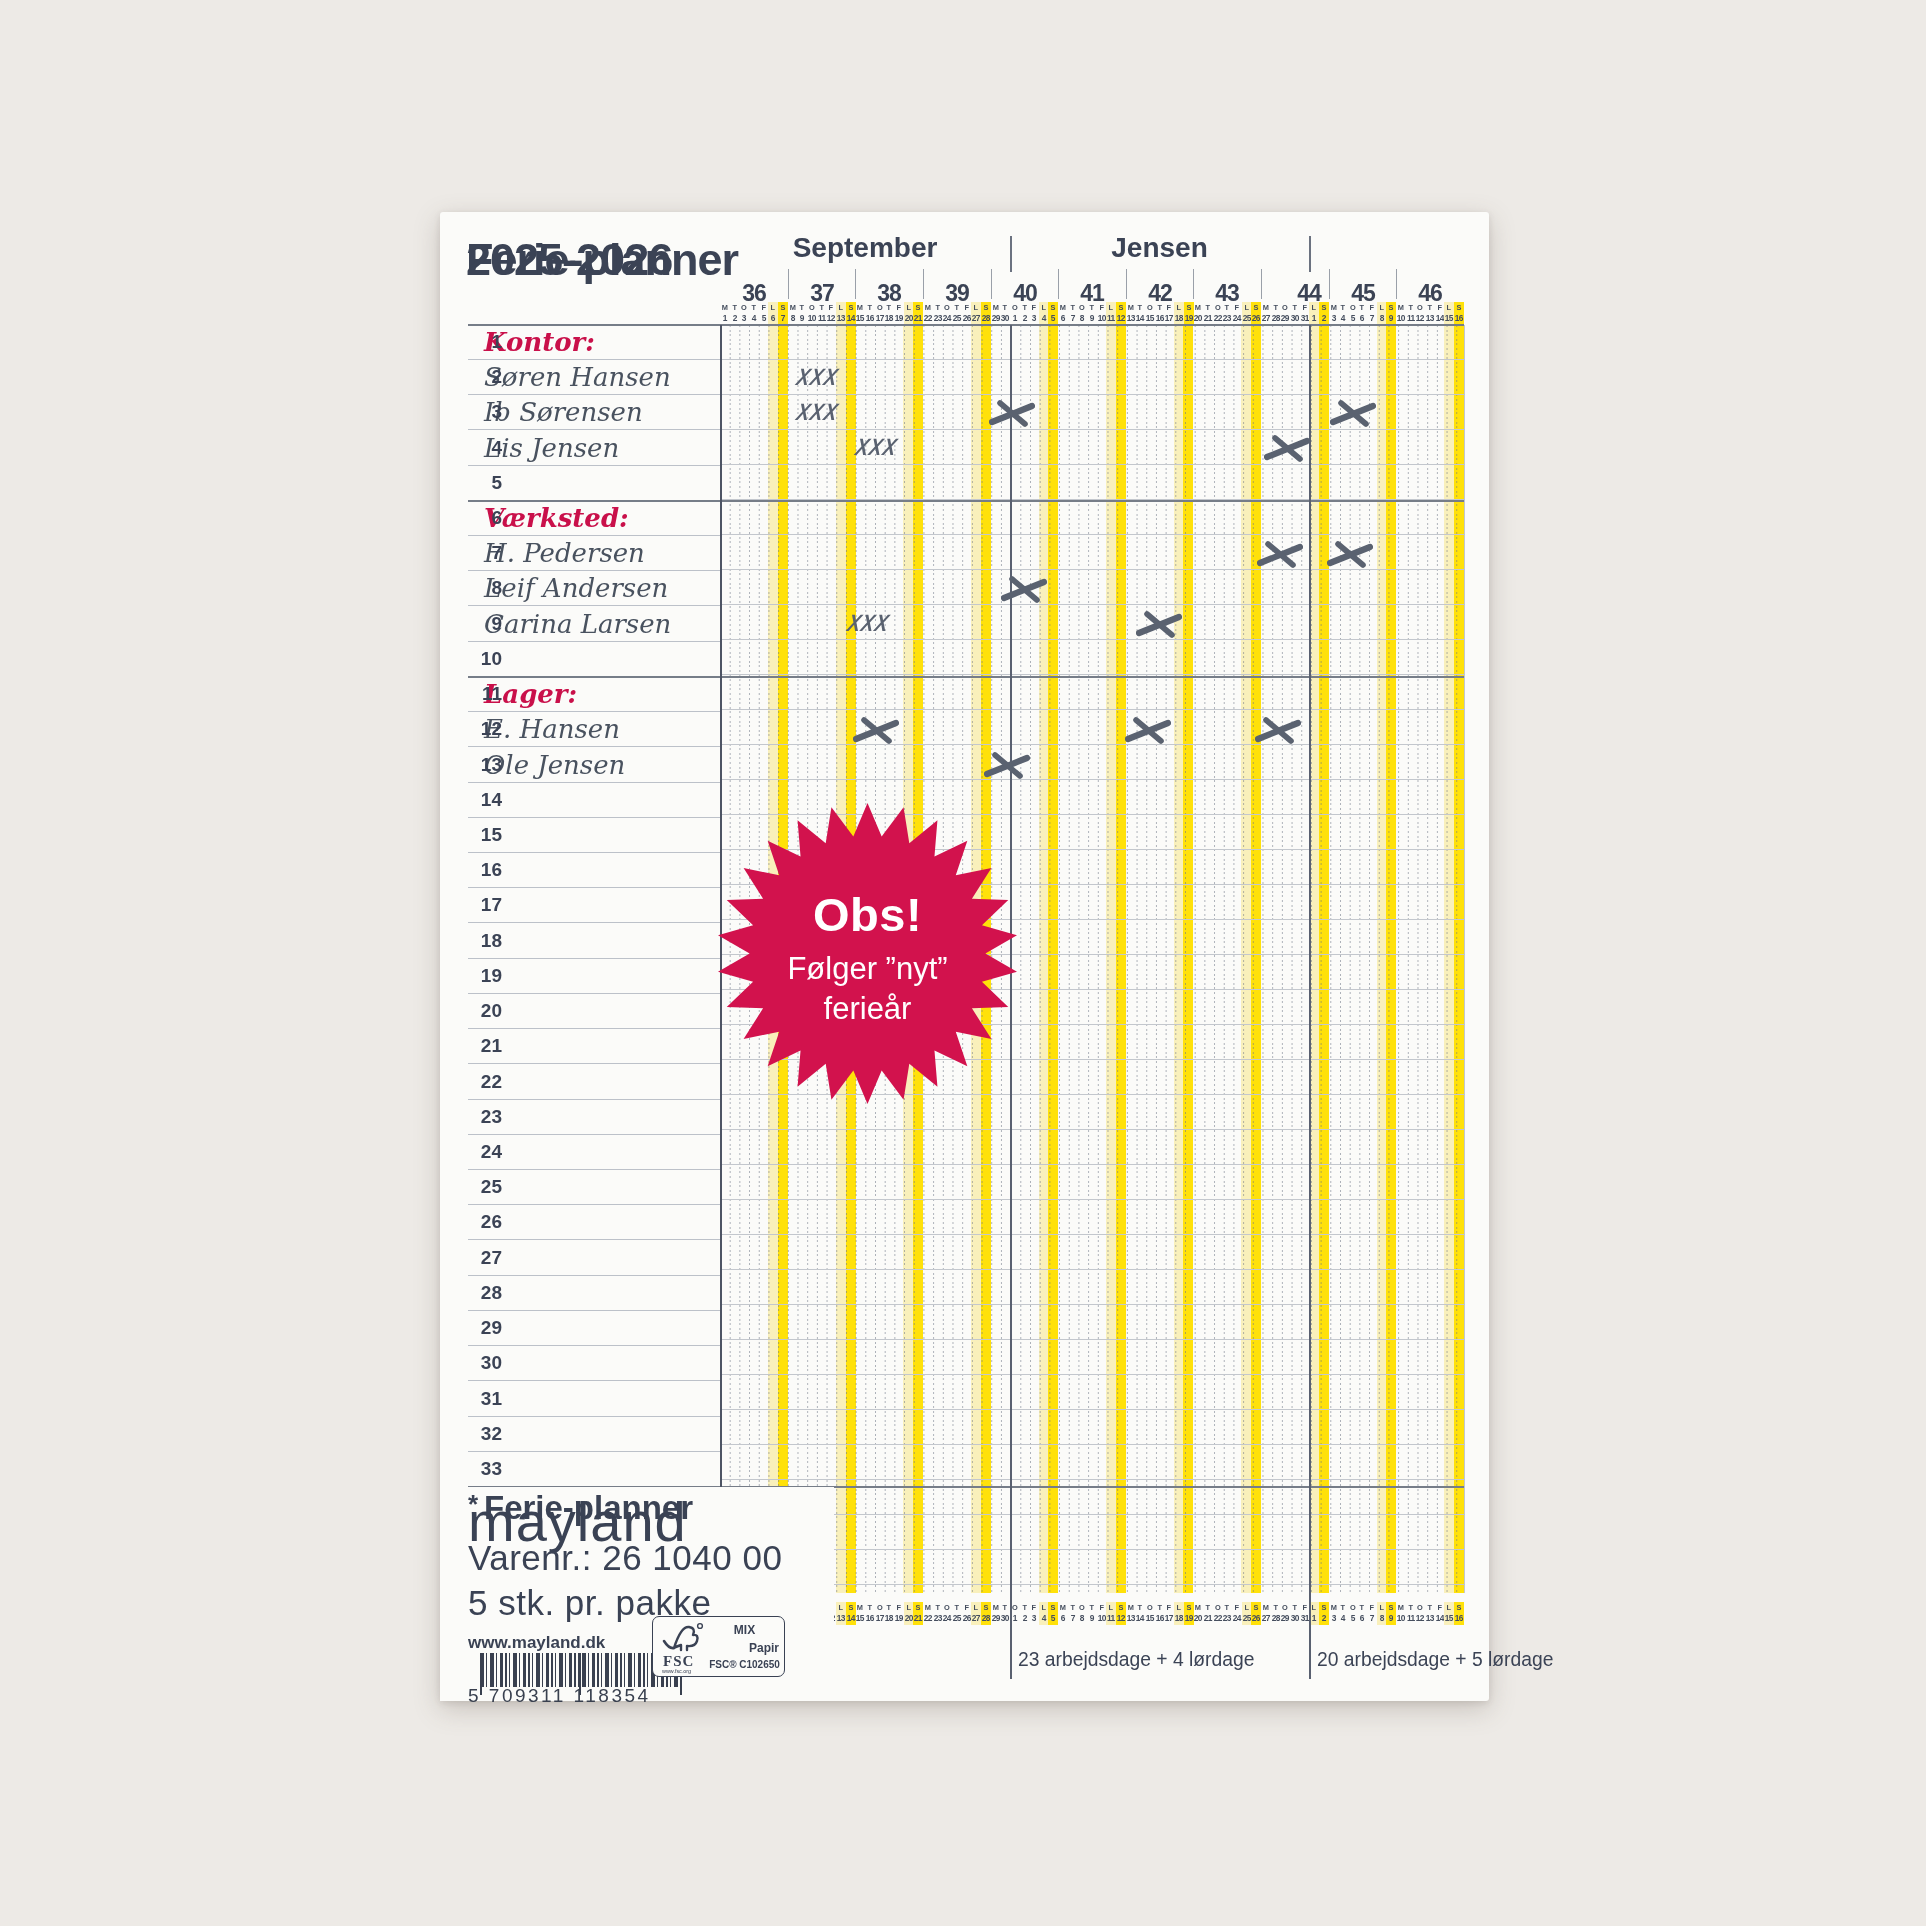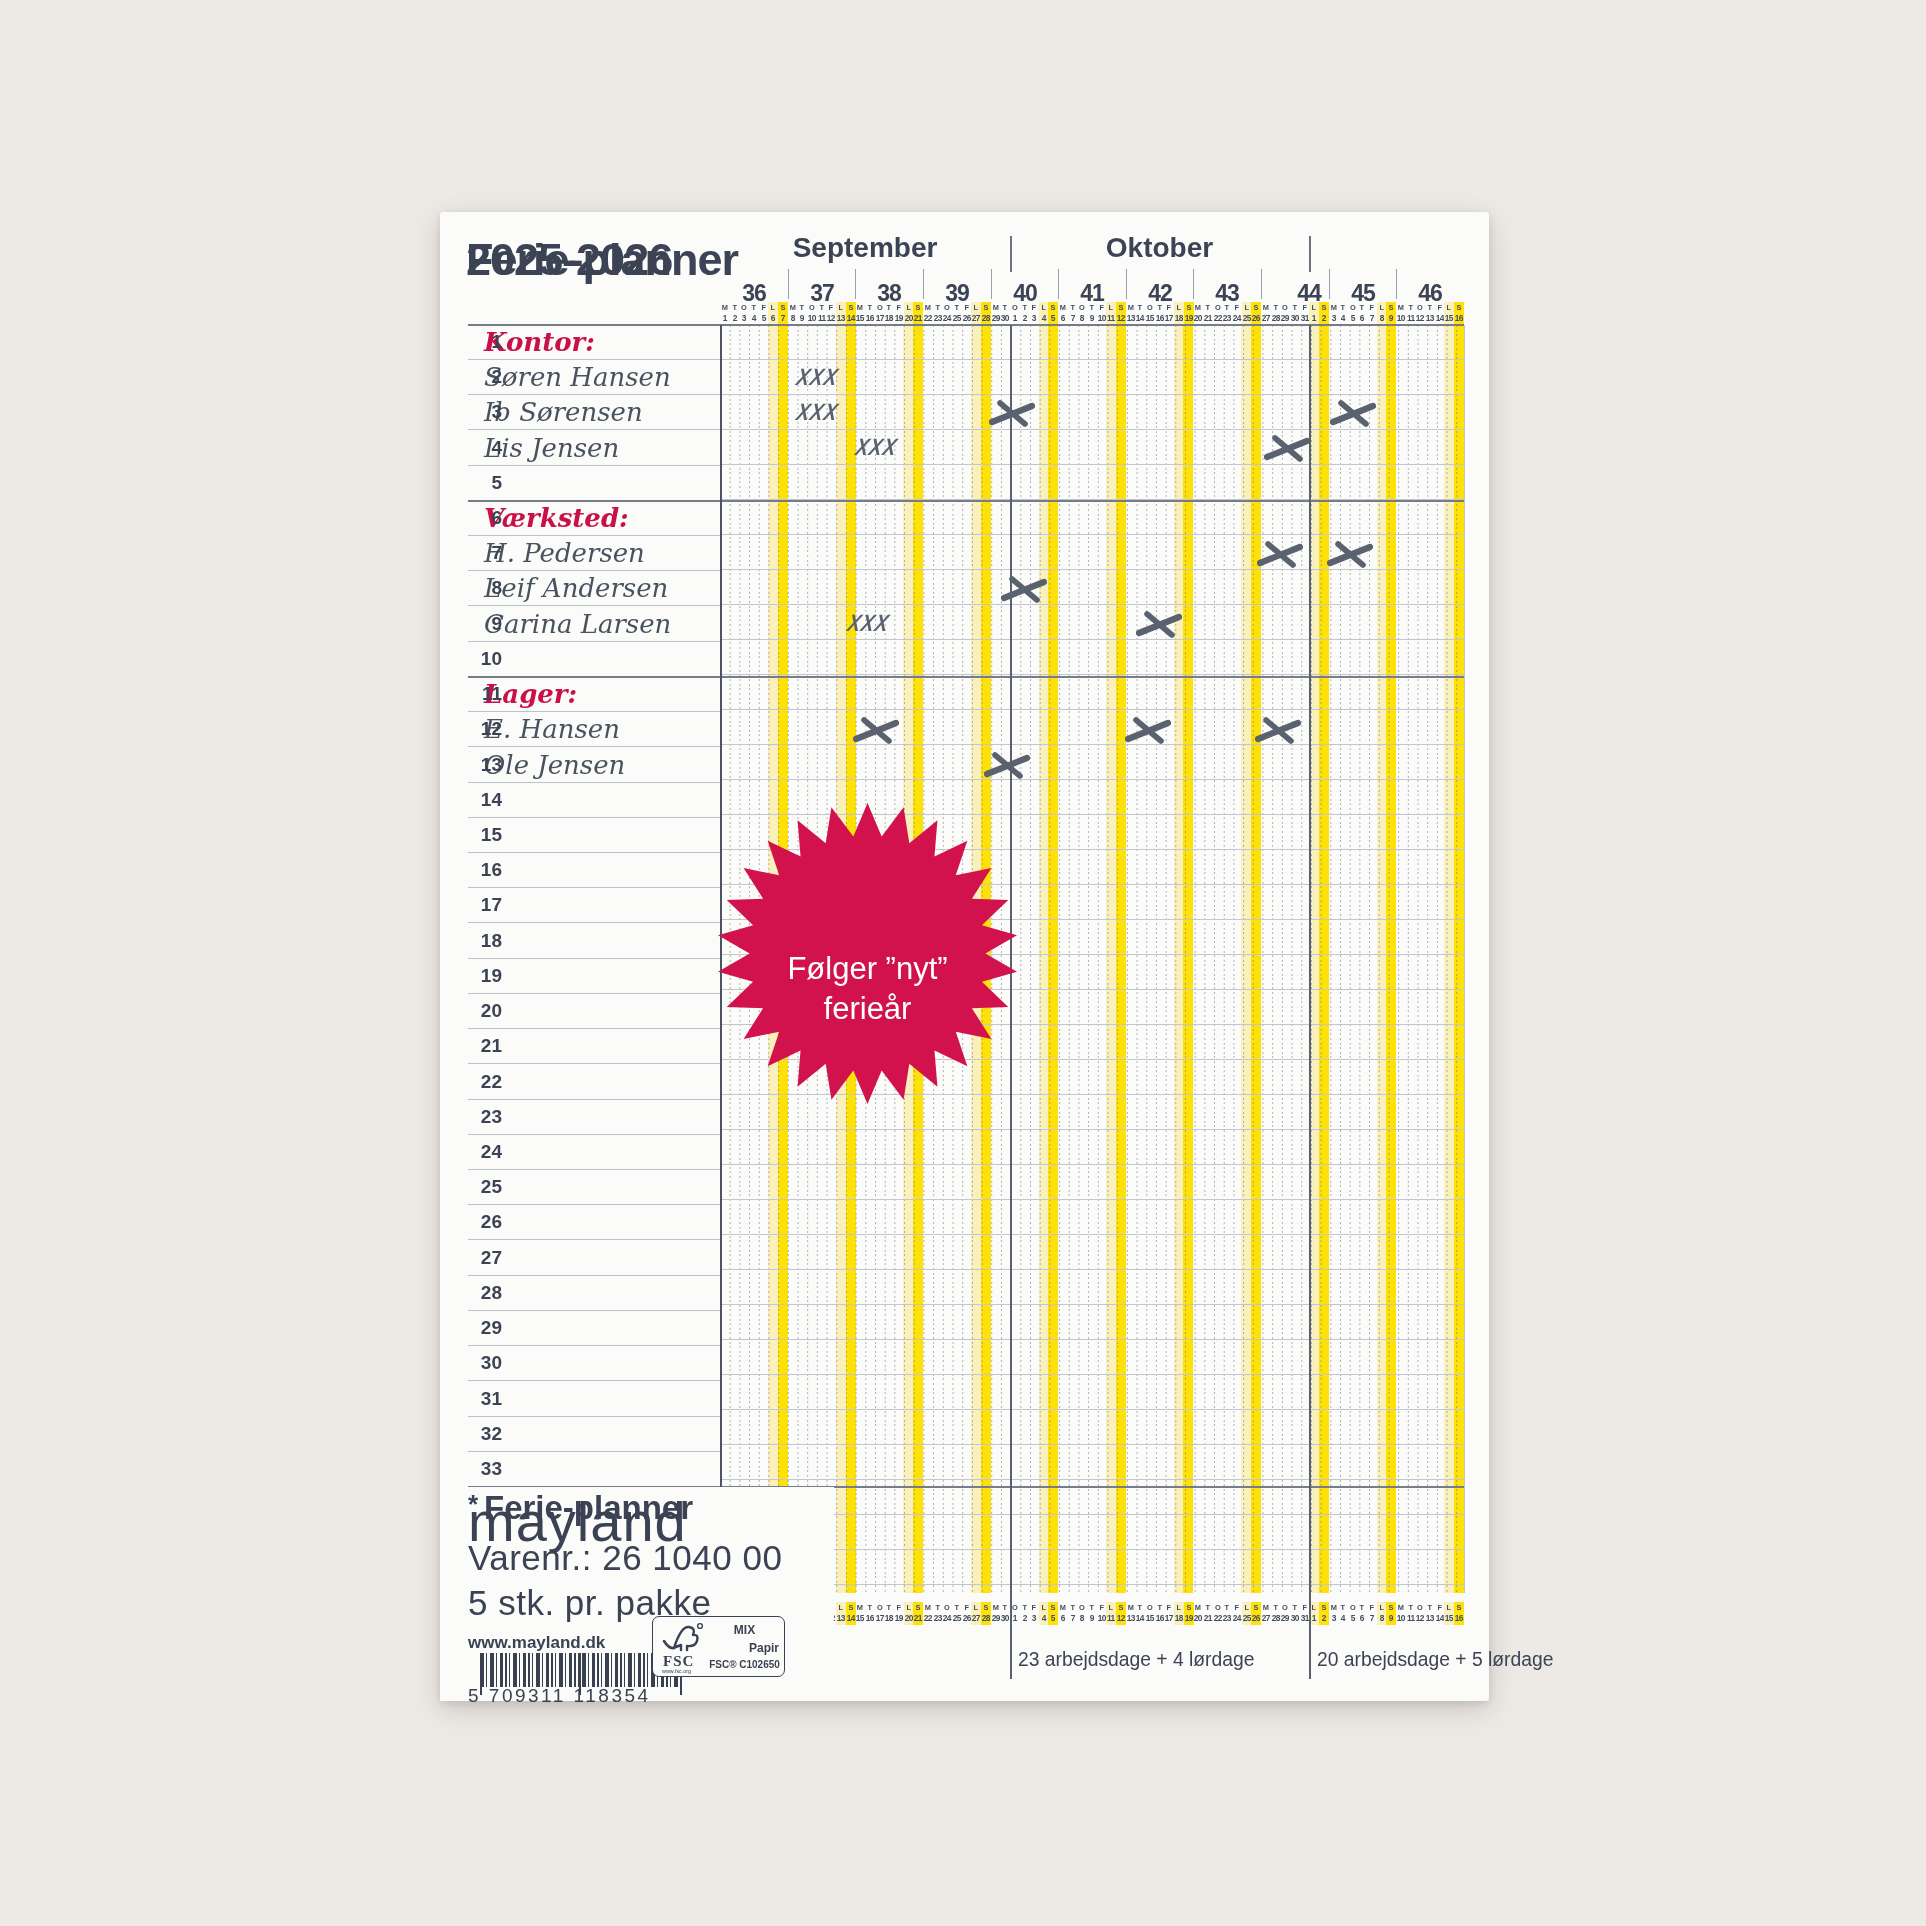--- a/index.html
+++ b/index.html
@@ -78,21 +78,21 @@
 <body>
 
 <div id="sheet">
   <div class="title">
     <div>Ferie-planner</div>
     <div>2025-2026</div>
   </div>
 
   <div id="gen-header" style="left:0;top:0;width:100%;height:113px;">
       <div class="month-name" style="left: 280px; width: 290px;">September</div>
-      <div class="month-name" style="left: 570px; width: 299px;">Oktober</div>
+      <div class="month-name" style="left: 570px; width: 299px;">Jensen</div>
       <div class="month-sep" style="left: 570px;"></div>
       <div class="month-sep" style="left: 869px;"></div>
       <div class="week-num" style="left: 280px; width: 68px;">36</div>
       <div class="dcell dletter" style="left: 280px; top: 90px; width: 9.7px;">M</div>
       <div class="dcell dnum" style="left: 280px; top: 100px; width: 9.7px;">1</div>
       <div class="dcell dletter" style="left: 290px; top: 90px; width: 9.7px;">T</div>
       <div class="dcell dnum" style="left: 290px; top: 100px; width: 9.7px;">2</div>
       <div class="dcell dletter" style="left: 299px; top: 90px; width: 9.7px;">O</div>
       <div class="dcell dnum" style="left: 299px; top: 100px; width: 9.7px;">3</div>
       <div class="dcell dletter" style="left: 309px; top: 90px; width: 9.7px;">T</div>
@@ -664,20 +664,21 @@
     </div>
   <div id="gen-annots" style="left:0;top:0;width:100%;height:100%;">
       <div class="annot" style="left: 578px; top: 1437px;">23 arbejdsdage + 4 lørdage</div>
       <div class="annot" style="left: 877px; top: 1437px;">20 arbejdsdage + 5 lørdage</div>
     </div>
 
   <div id="badge">
     <svg id="badge-svg" width="317" height="317" viewBox="0 0 320 320">
       <polygon id="badge-star" points="160.0,8.0 174.3,41.9 196.4,12.4 202.2,48.7 230.6,25.4 227.6,62.1 260.8,46.2 249.1,81.1 285.1,73.7 265.4,104.7 302.1,106.1 275.5,131.5 310.9,141.7 279.0,160.0 310.9,178.3 275.5,188.5 302.1,213.9 265.4,215.3 285.1,246.3 249.1,238.9 260.8,273.8 227.6,257.9 230.6,294.6 202.2,271.3 196.4,307.6 174.3,278.1 160.0,312.0 145.7,278.1 123.6,307.6 117.8,271.3 89.4,294.6 92.4,257.9 59.2,273.8 70.9,238.9 34.9,246.3 54.6,215.3 17.9,213.9 44.5,188.5 9.1,178.3 41.0,160.0 9.1,141.7 44.5,131.5 17.9,106.1 54.6,104.7 34.9,73.7 70.9,81.1 59.2,46.2 92.4,62.1 89.4,25.4 117.8,48.7 123.6,12.4 145.7,41.9" fill="#d2124d"></polygon>
     </svg>
+    <div class="bt b1">Obs!</div>
     <div class="bt b2">Følger ”nyt”</div>
     <div class="bt b3">ferieår</div>
   </div>
 
   <div id="infobox">
     <div class="brandline">
       <span class="brand">mayland</span>
         <span class="star">*</span>
         <span class="prod">Ferie-planner</span>
     </div>

